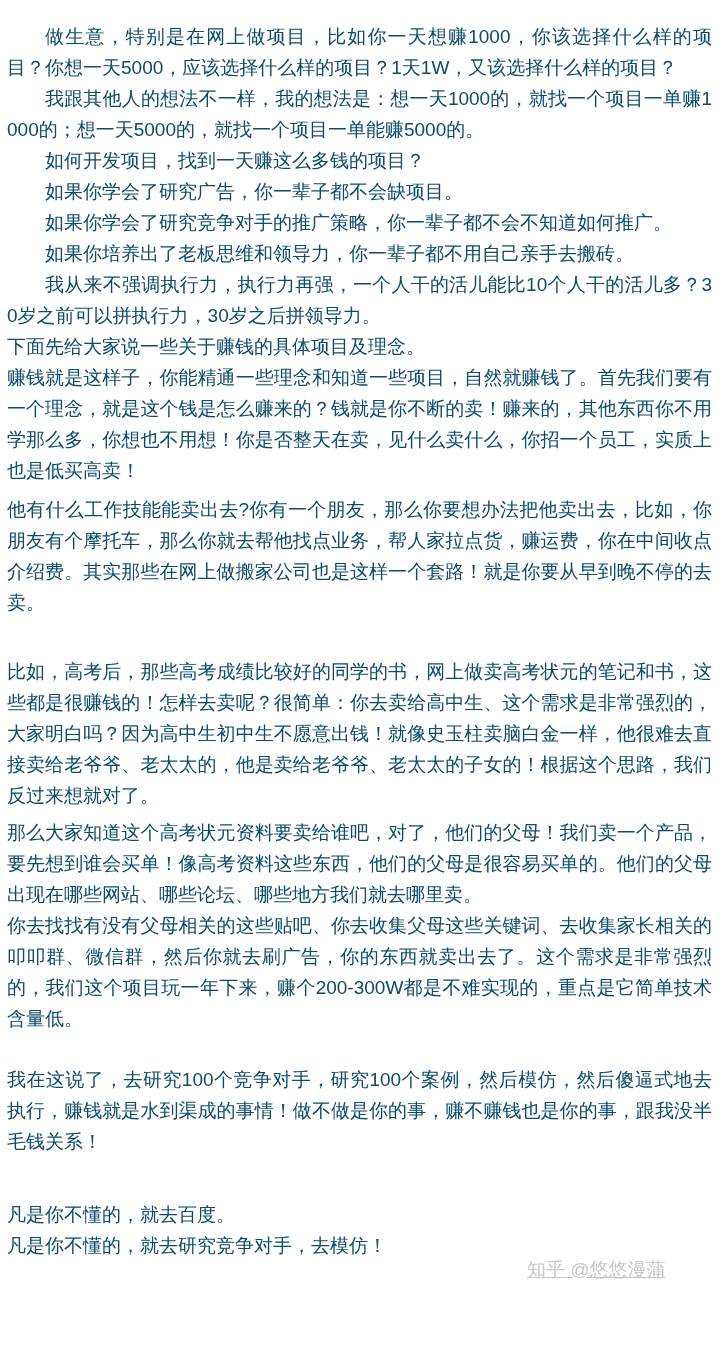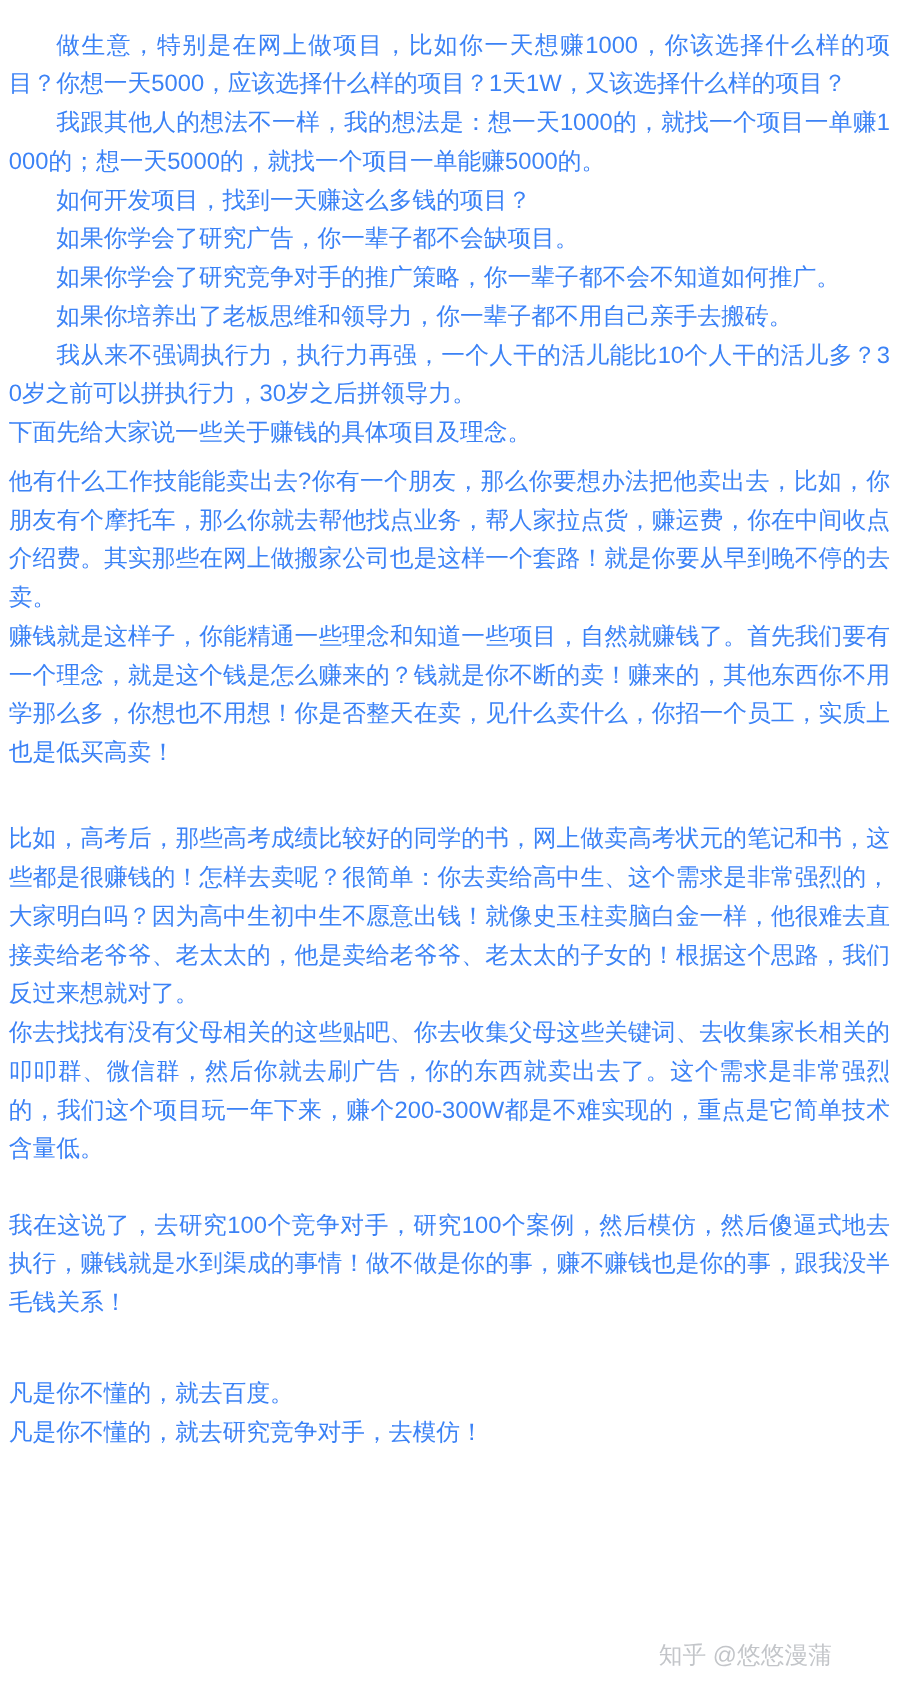--- a/index.html
+++ b/index.html
@@ -22,53 +22,55 @@
     padding: 21px 8px 0 7px;
   }
   p.para {
     margin: 0;
     font-size: 19px;
     line-height: 31px;
     text-align: justify;
     font-weight: 400;
     letter-spacing: 0;
     word-break: break-all;
-    color: #3b82f6;
+    color: #0c4a6e;
   }
   p.para.indent {
     text-indent: 2em;
   }
   .watermark {
     position: absolute;
     left: 527px;
-    top: 1309px;
+    top: 1254px;
     font-size: 19px;
     line-height: 31px;
     white-space: nowrap;
     color: #b9bcc0;
     opacity: 0.85;
     pointer-events: none;
+    text-decoration: underline;
   }
 </style>
 </head>
 <body style="color: rgb(61, 61, 61); background: rgb(255, 255, 255);">
 
 <div class="article">
   <div id="para-container">
       <p class="para indent">做生意，特别是在网上做项目，比如你一天想赚1000，你该选择什么样的项目？你想一天5000，应该选择什么样的项目？1天1W，又该选择什么样的项目？</p>
       <p class="para indent">我跟其他人的想法不一样，我的想法是：想一天1000的，就找一个项目一单赚1000的；想一天5000的，就找一个项目一单能赚5000的。</p>
       <p class="para indent">如何开发项目，找到一天赚这么多钱的项目？</p>
       <p class="para indent">如果你学会了研究广告，你一辈子都不会缺项目。</p>
       <p class="para indent">如果你学会了研究竞争对手的推广策略，你一辈子都不会不知道如何推广。</p>
       <p class="para indent">如果你培养出了老板思维和领导力，你一辈子都不用自己亲手去搬砖。</p>
       <p class="para indent">我从来不强调执行力，执行力再强，一个人干的活儿能比10个人干的活儿多？30岁之前可以拼执行力，30岁之后拼领导力。</p>
       <p class="para" style="">下面先给大家说一些关于赚钱的具体项目及理念。</p>
+      <p class="para">赚钱就是这样子，你能精通一些理念和知道一些项目，自然就赚钱了。首先我们要有一个理念，就是这个钱是怎么赚来的？钱就是你不断的卖！赚来的，其他东西你不用学那么多，你想也不用想！你是否整天在卖，见什么卖什么，你招一个员工，实质上也是低买高卖！</p>
       <p class="para" style="margin-top: 8px;">他有什么工作技能能卖出去?你有一个朋友，那么你要想办法把他卖出去，比如，你朋友有个摩托车，那么你就去帮他找点业务，帮人家拉点货，赚运费，你在中间收点介绍费。其实那些在网上做搬家公司也是这样一个套路！就是你要从早到晚不停的去卖。</p>
-      <p class="para">赚钱就是这样子，你能精通一些理念和知道一些项目，自然就赚钱了。首先我们要有一个理念，就是这个钱是怎么赚来的？钱就是你不断的卖！赚来的，其他东西你不用学那么多，你想也不用想！你是否整天在卖，见什么卖什么，你招一个员工，实质上也是低买高卖！</p>
       <p class="para" style="margin-top: 38px;">比如，高考后，那些高考成绩比较好的同学的书，网上做卖高考状元的笔记和书，这些都是很赚钱的！怎样去卖呢？很简单：你去卖给高中生、这个需求是非常强烈的，大家明白吗？因为高中生初中生不愿意出钱！就像史玉柱卖脑白金一样，他很难去直接卖给老爷爷、老太太的，他是卖给老爷爷、老太太的子女的！根据这个思路，我们反过来想就对了。</p>
+      <p class="para" style="margin-top: 6px;">那么大家知道这个高考状元资料要卖给谁吧，对了，他们的父母！我们卖一个产品，要先想到谁会买单！像高考资料这些东西，他们的父母是很容易买单的。他们的父母出现在哪些网站、哪些论坛、哪些地方我们就去哪里卖。</p>
       <p class="para">你去找找有没有父母相关的这些贴吧、你去收集父母这些关键词、去收集家长相关的叩叩群、微信群，然后你就去刷广告，你的东西就卖出去了。这个需求是非常强烈的，我们这个项目玩一年下来，赚个200-300W都是不难实现的，重点是它简单技术含量低。</p>
       <p class="para" style="margin-top: 30px;">我在这说了，去研究100个竞争对手，研究100个案例，然后模仿，然后傻逼式地去执行，赚钱就是水到渠成的事情！做不做是你的事，赚不赚钱也是你的事，跟我没半毛钱关系！</p>
       <p class="para" style="margin-top: 42px;">凡是你不懂的，就去百度。</p>
       <p class="para">凡是你不懂的，就去研究竞争对手，去模仿！</p>
     </div>
 </div>
 
 <div class="watermark" style="color: rgb(185, 188, 192);">知乎 @悠悠漫蒲</div>
 
 </body></html>

